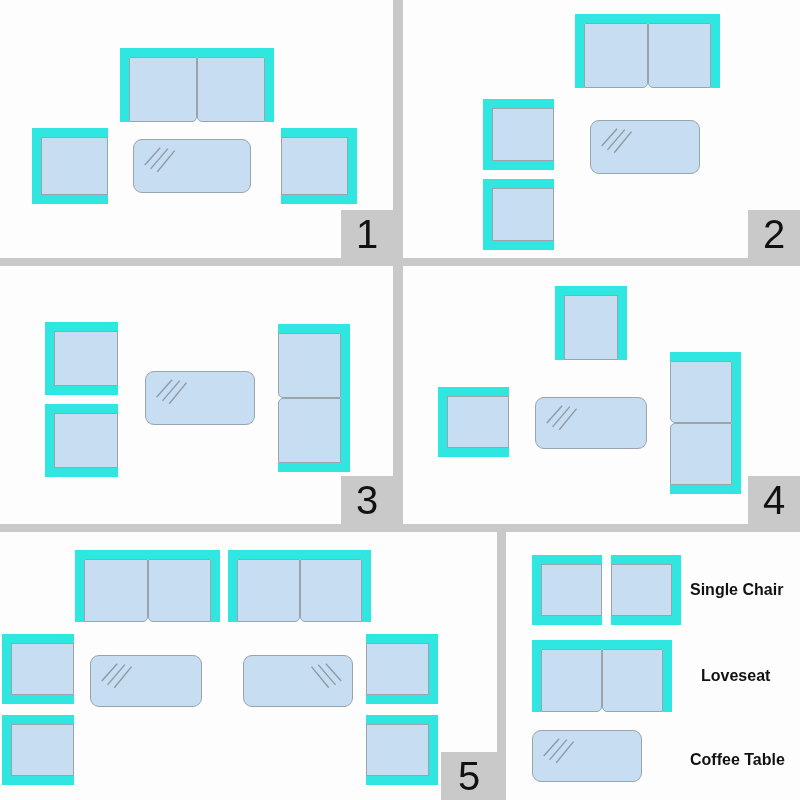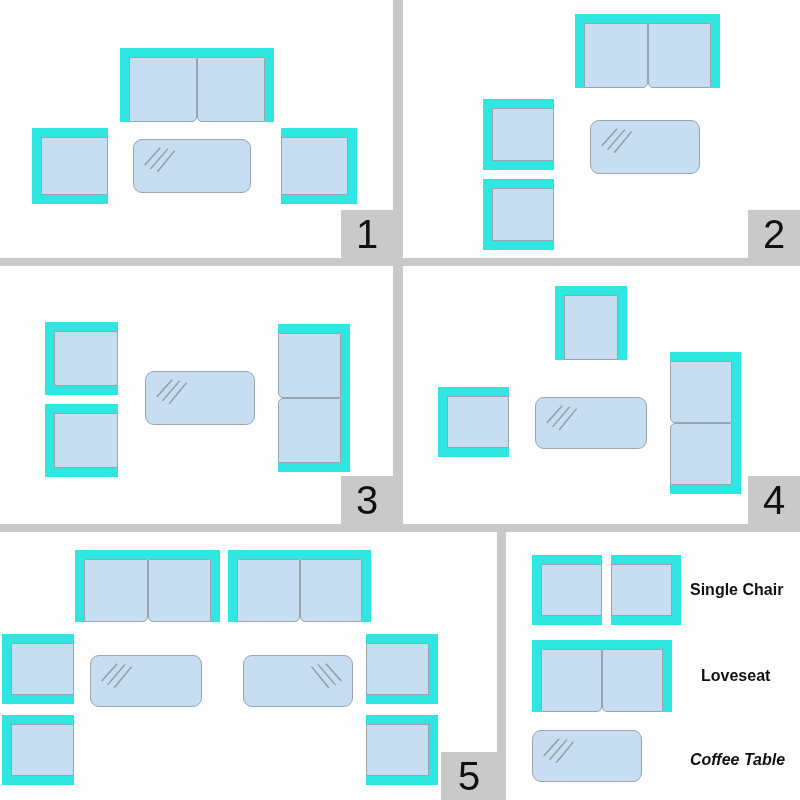--- a/index.html
+++ b/index.html
@@ -267,15 +267,15 @@
         <div class="cu" style="left: 70px; top: 9px; width: 61px; height: 63px; background: rgb(198, 221, 242); border-color: rgb(154, 164, 173); border-radius: 0px 0px 0px 5px;"></div>
       </div>
       <div class="legend-label" style="left: 195px; top: 135px;">Loveseat</div>
       <div class="table" style="left: 26px; top: 198px; width: 110px; height: 52px; background: rgb(198, 221, 242); border-color: rgb(154, 164, 173);">
         <svg class="shine" viewBox="0 0 110 52">
           <line x1="10" y1="26" x2="26" y2="8" stroke="#8e99a3" stroke-width="1.4"></line>
           <line x1="16" y1="30" x2="34" y2="9" stroke="#8e99a3" stroke-width="1.4"></line>
           <line x1="23" y1="33" x2="41" y2="11" stroke="#8e99a3" stroke-width="1.4"></line>
         </svg>
       </div>
-      <div class="legend-label" style="left: 184px; top: 219px; font-style: italic;">Coffee Table</div>
+      <div class="legend-label" style="left: 184px; top: 219px;">Coffee Table</div>
     </div>
   </div>
 
 </body></html>

